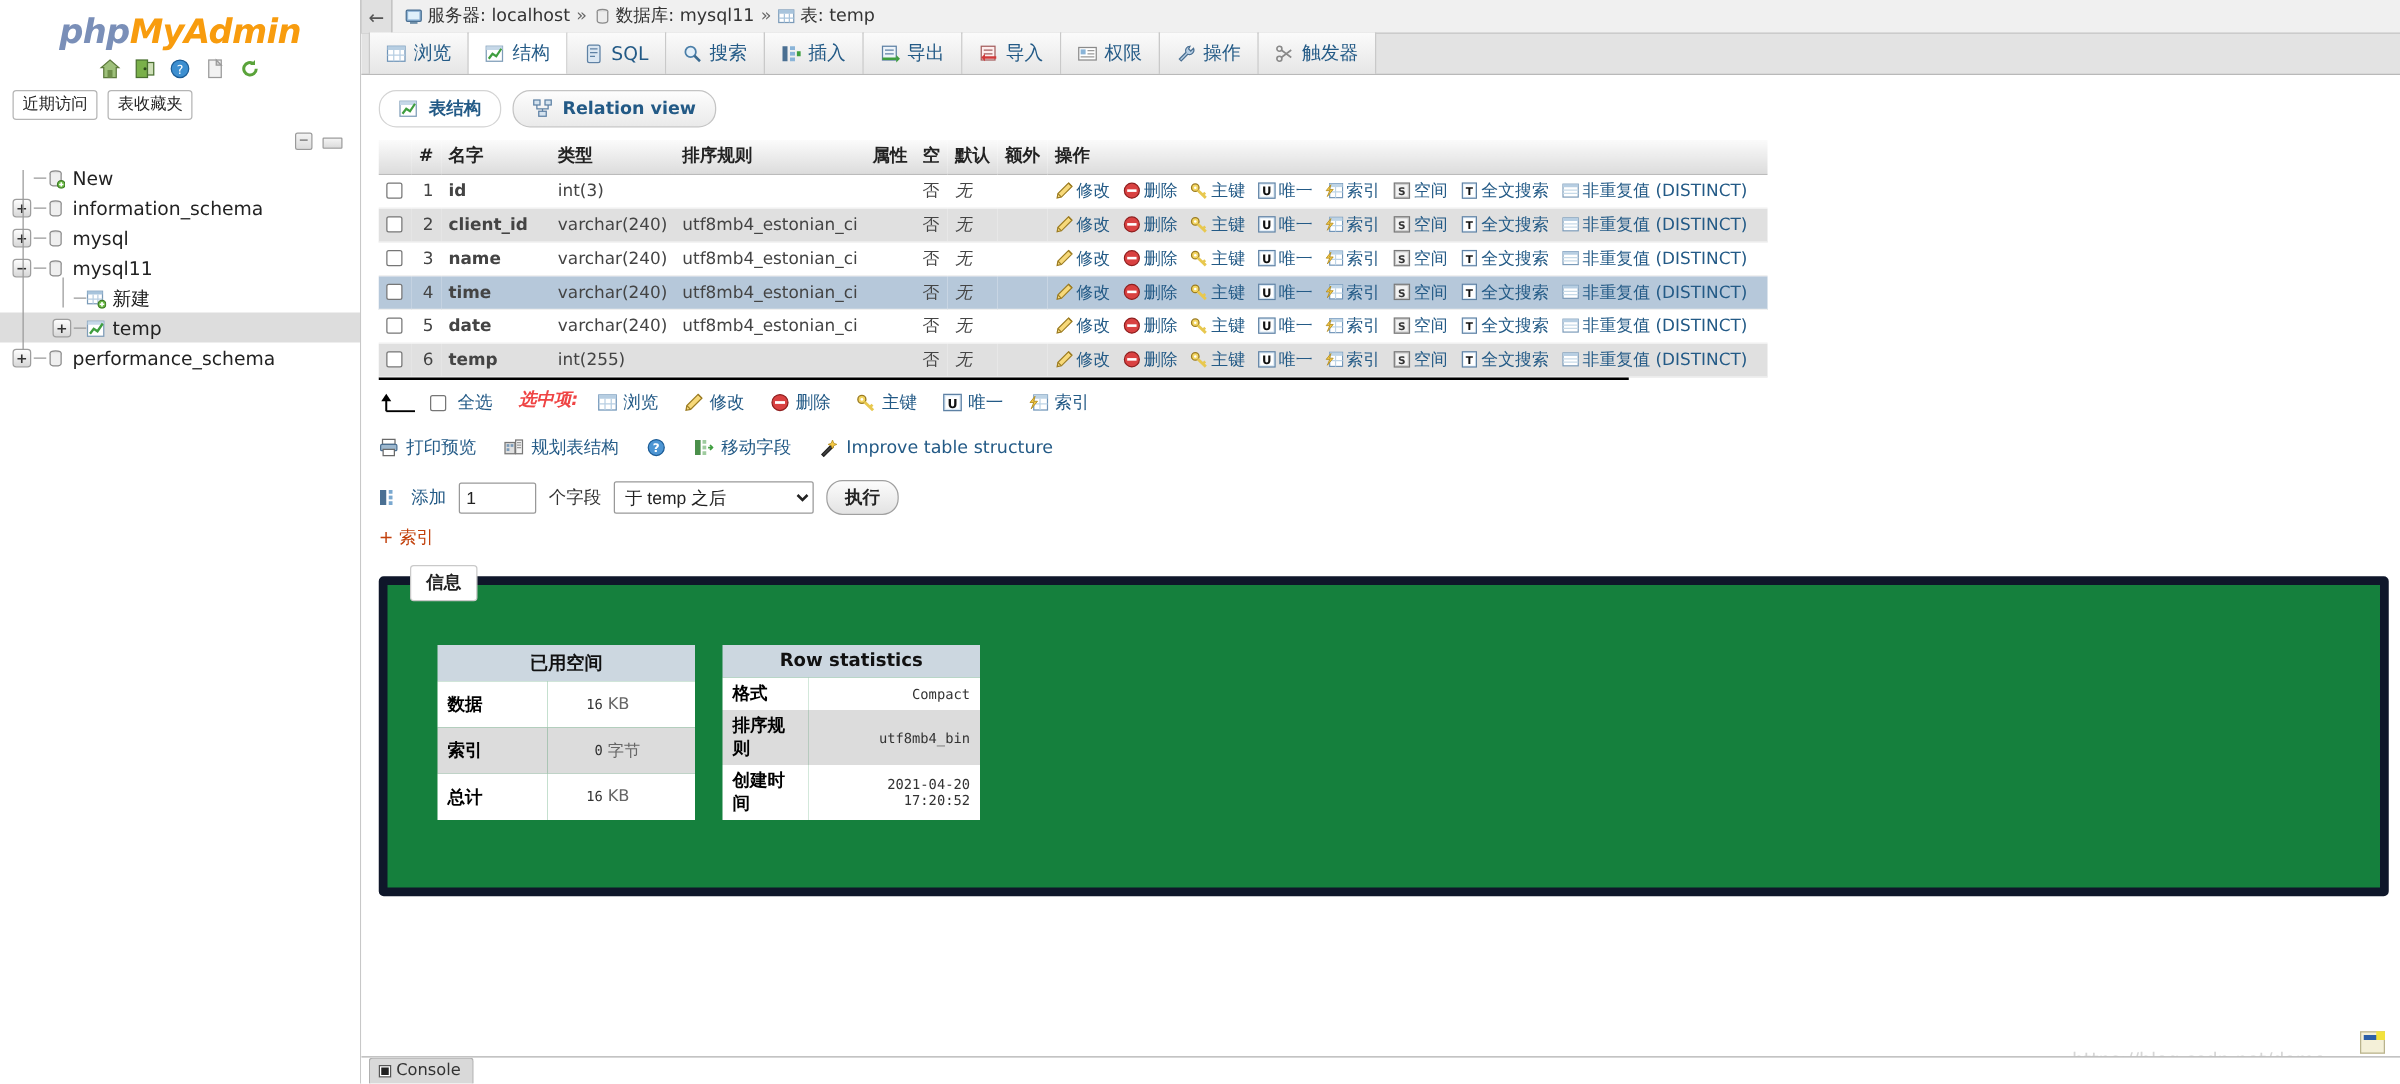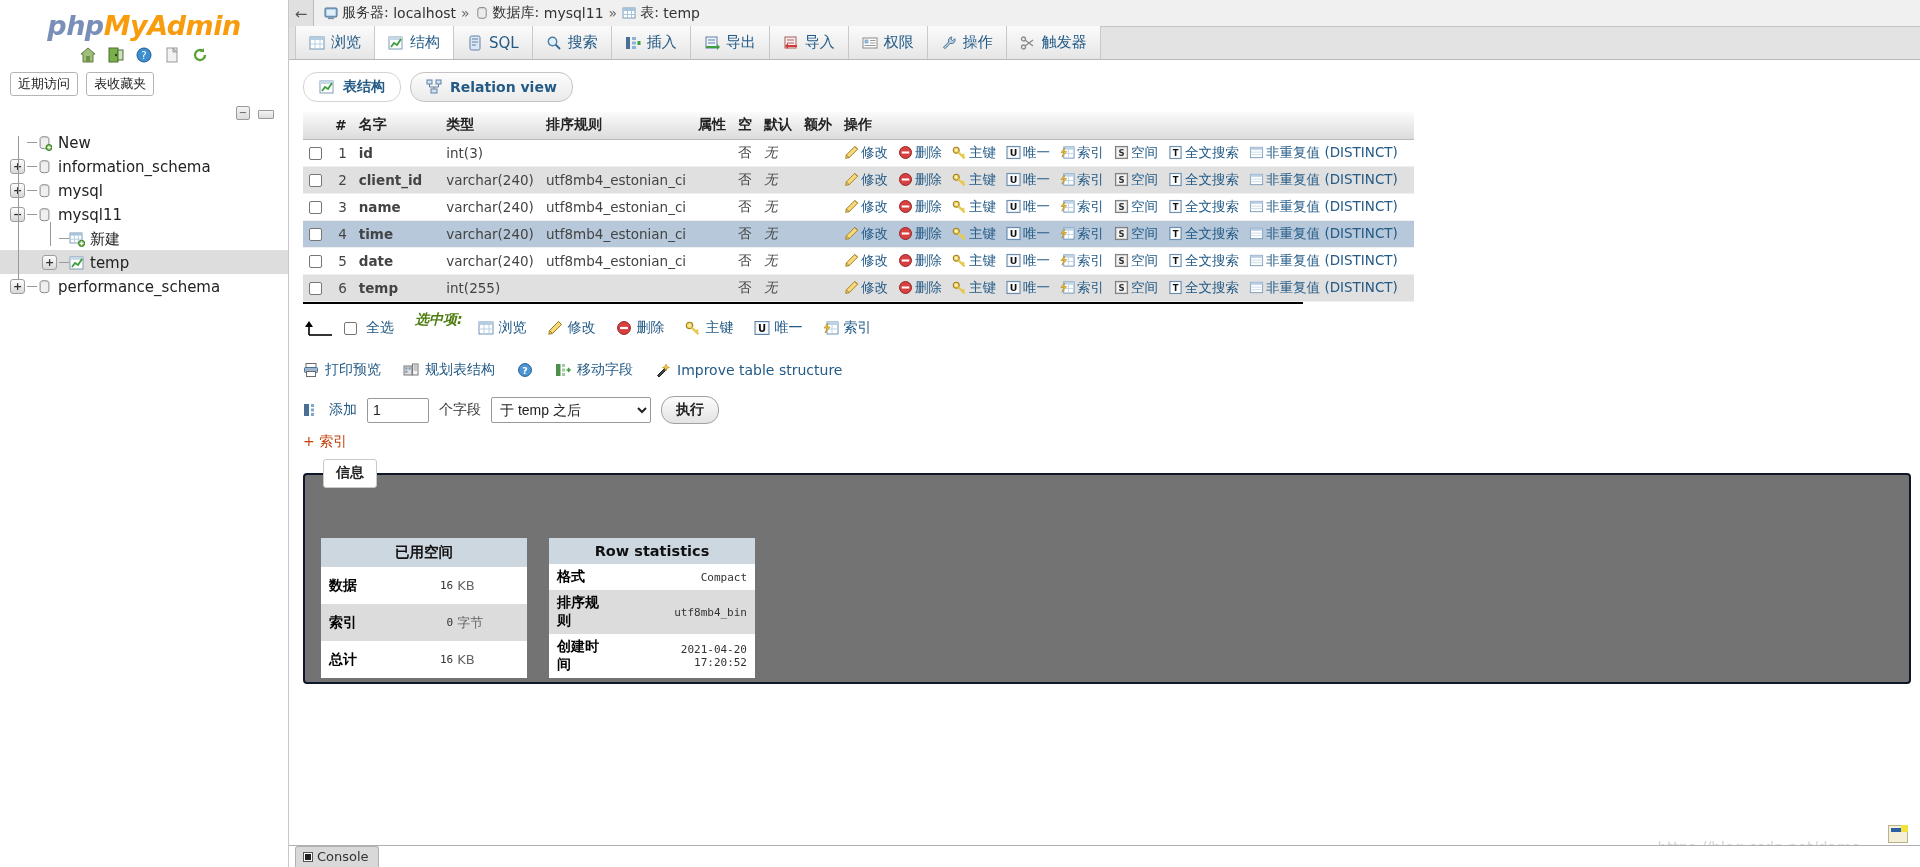--- a/index.html
+++ b/index.html
@@ -191,21 +191,21 @@
   #withsel {
     border-top: 2px solid #000;
     margin: 0 0 0 14px;
     padding: 7px 0 8px 0;
     display: flex; align-items: center; gap: 9px;
     font-size: 14px;
     width: 1000px;
   }
   .arrowup { width: 32px; height: 16px; position: relative; display:inline-block; }
   #withsel .lbl { color: #235a86; }
-  #withsel .ital { font-style: italic; color: #4d7c0f; font-weight: bold; margin: 0 6px 16px 12px; }
+  #withsel .ital { font-style: italic; color: #ef4444; font-weight: bold; margin: 0 6px 4px 12px; }
   #withsel .act { color: #235a86; display: flex; align-items: center; gap: 5px; margin-right: 6px;}
 
   
   #toollinks {
     margin: 8px 0 0 14px;
     display: flex; gap: 22px;
     font-size: 14px; color: #235a86;
   }
   #toollinks .tl { display: flex; align-items: center; gap: 6px; white-space: nowrap;}
 
@@ -230,36 +230,36 @@
     border: 1px solid #a0a0a0; border-radius: 13px;
     background: linear-gradient(#fcfcfc,#e3e3e3);
     padding: 4px 14px; font-size: 14px; font-weight: bold; color: #222;
   }
   #idxlink { margin: 9px 0 0 14px; font-size: 14px; color: #c2410c; }
 
   
   #infoset {
     margin: 22px 0 0 14px;
     width: 1608px;
-    border: 2px solid #0f172a;
+    border: 7px solid #0f172a;
     border-radius: 4px;
-    background: #737373;
+    background: #15803d;
     position: relative;
     padding: 30px 0 20px 0;
-    height: 211px;
+    height: 256px;
   }
   #infolegend {
     position: absolute; top: -16px; left: 18px;
     background: #fff;
     border: 1px solid #c9c9c9;
     border-radius: 3px;
     padding: 4px 12px 5px 12px;
     font-size: 14px; font-weight: bold; color: #222;
   }
-  .stat-tables { display: flex; gap: 22px; padding-left: 16px; margin-top: 33px; }
+  .stat-tables { display: flex; gap: 22px; padding-left: 40px; margin-top: 18px; }
   table.stats { border-collapse: collapse; font-size: 14px; }
   table.stats caption, table.stats th.cap {
     background: #ccd7e0; font-weight: bold; color: #111;
     text-align: center; padding: 5px 10px; font-size: 14.5px;
   }
   table.stats td { padding: 4px 8px; }
   table.stats tr.odd td { background: #fff; }
   table.stats tr.even td { background: #dcdcdc; }
   table.stats td.k { font-weight: bold; color: #000; }
   table.stats td.v { text-align: right; font-family: "DejaVu Sans Mono", monospace; font-size: 11px; color: #333; padding-right: 2px;}

